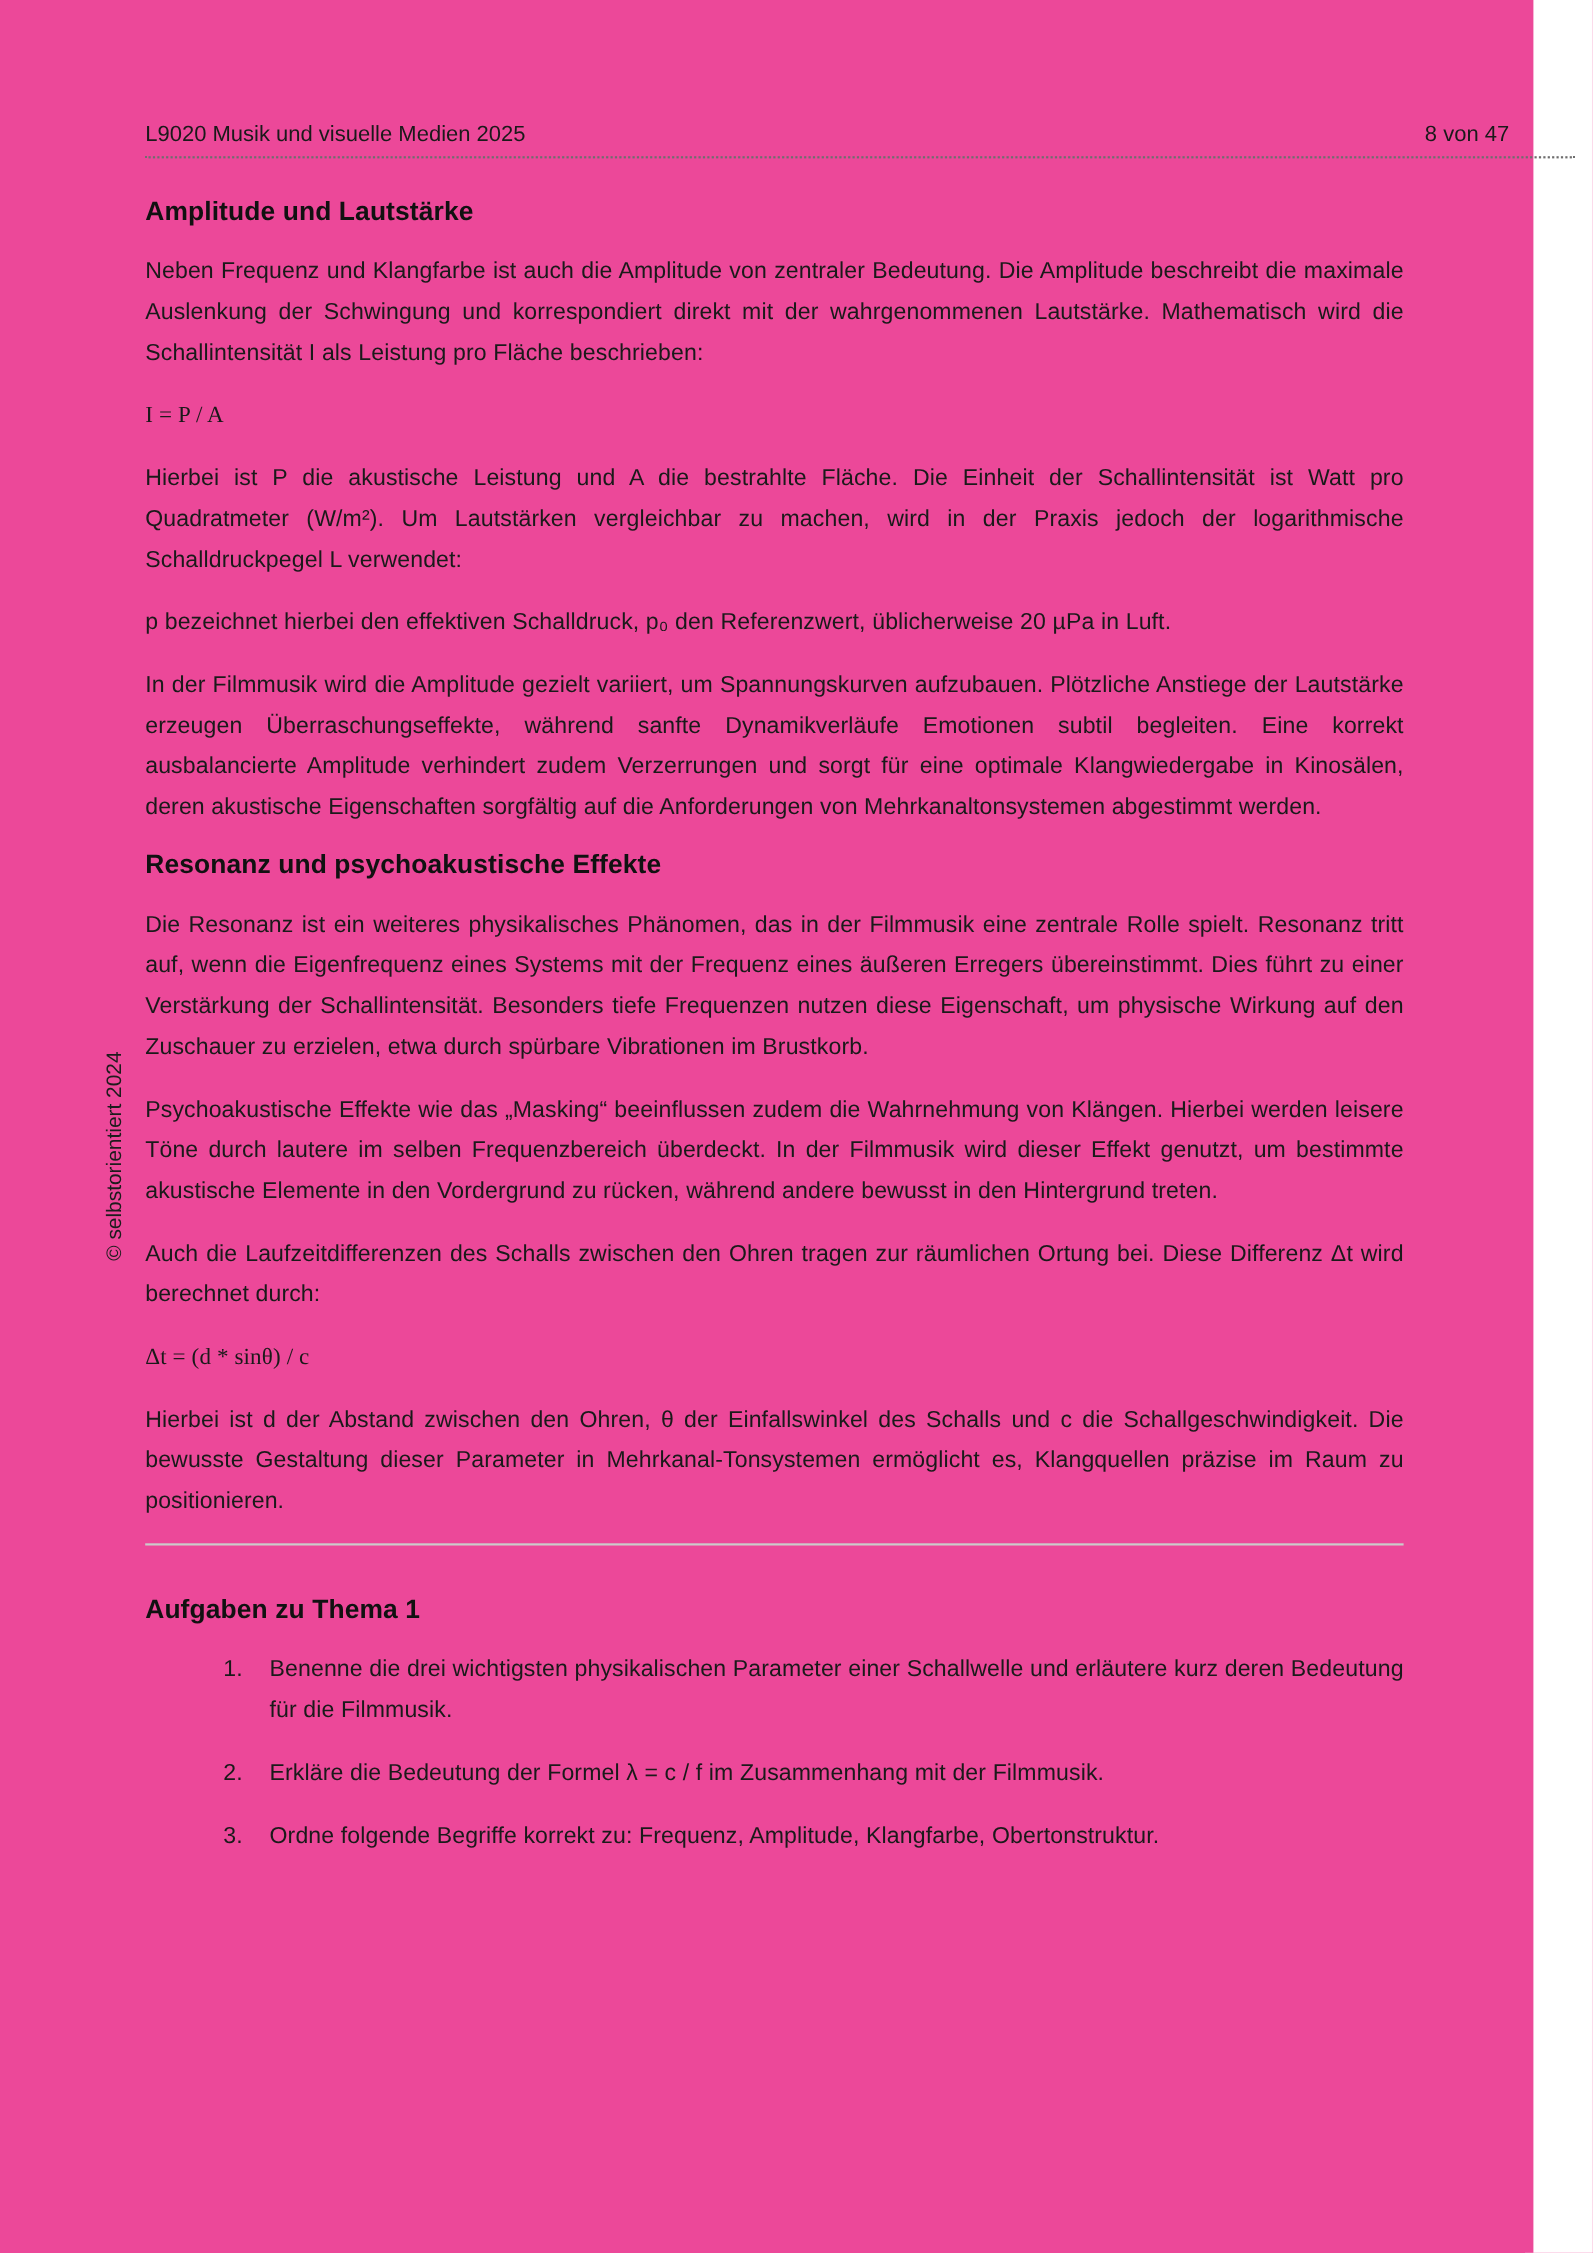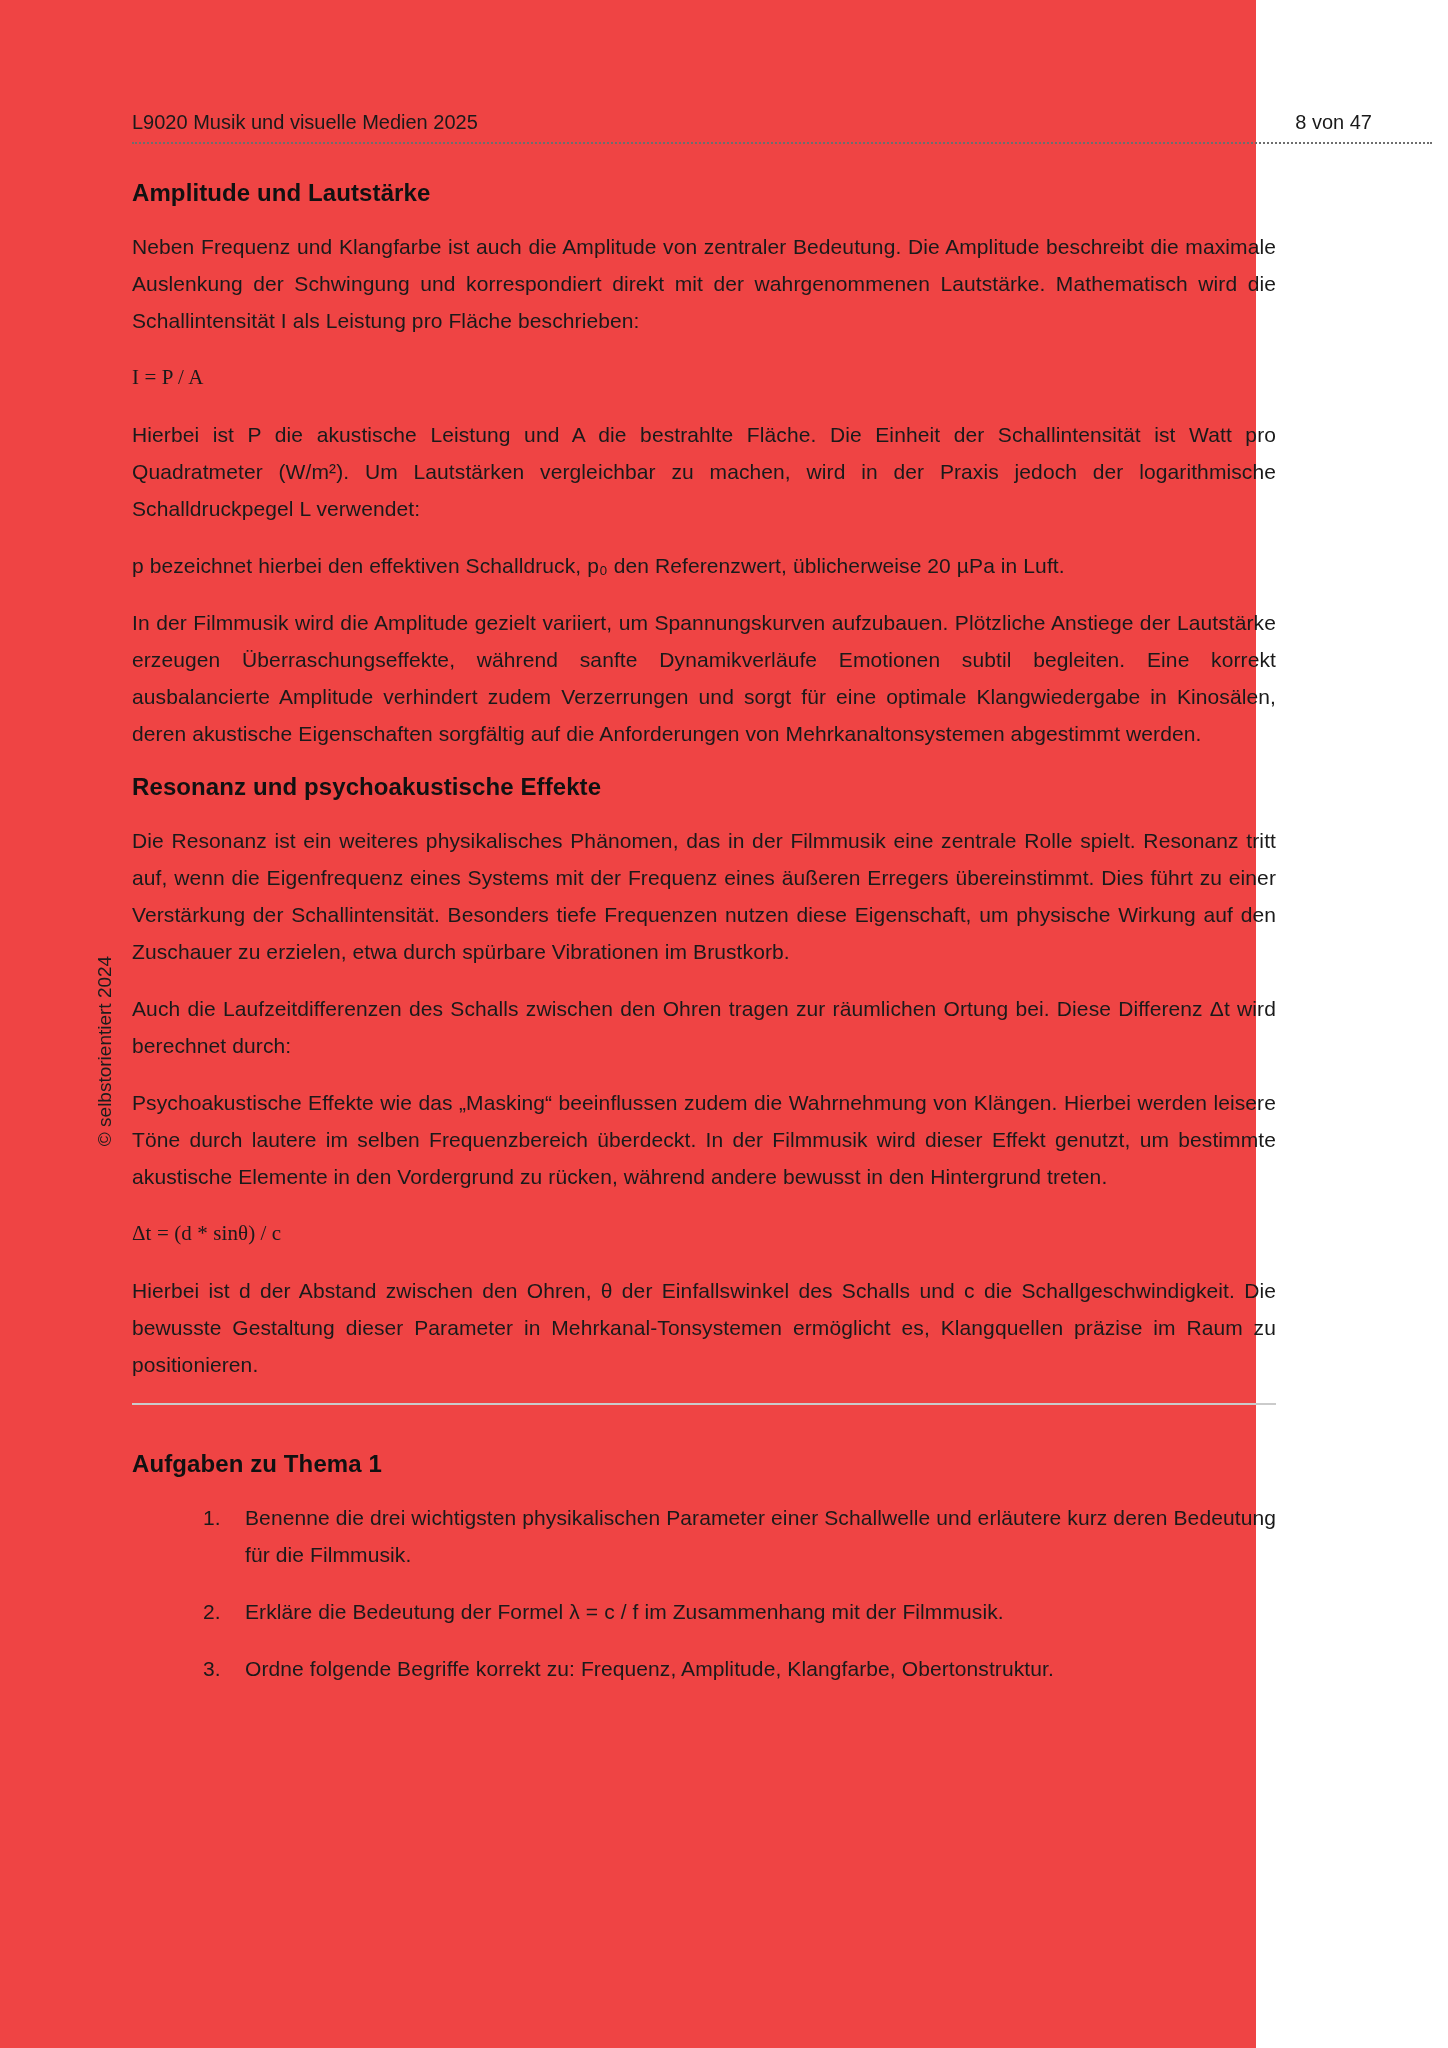--- a/index.html
+++ b/index.html
@@ -3,21 +3,21 @@
 <meta charset="utf-8">
 <style>
   html, body { margin: 0; padding: 0; }
   body {
     width: 1448px; height: 2048px;
     background: #ffffff;
     font-family: "Liberation Sans", sans-serif;
     color: #1a1a1a;
     overflow: hidden;
   }
-  .page { position: relative; width: 1256px; height: 2048px; background: #ef4444; }
+  .page { position: relative; width: 1394px; height: 2048px; background: #ec4899; }
 
   
   .page-header {
     position: absolute; left: 132px; top: 0; width: 1300px; height: 144px;
     box-sizing: border-box;
     display: flex; justify-content: space-between; align-items: flex-end;
     padding-bottom: 8px;
     border-bottom: 2px dotted #6e6e6e;
     font-size: 20px; line-height: 24px;
   }
@@ -80,23 +80,23 @@
 
 
     <p>p bezeichnet hierbei den effektiven Schalldruck, p₀ den Referenzwert, üblicherweise 20 µPa in Luft.</p>
 
     <p>In der Filmmusik wird die Amplitude gezielt variiert, um Spannungskurven aufzubauen. Plötzliche Anstiege der Lautstärke erzeugen Überraschungseffekte, während sanfte Dynamikverläufe Emotionen subtil begleiten. Eine korrekt ausbalancierte Amplitude verhindert zudem Verzerrungen und sorgt für eine optimale Klangwiedergabe in Kinosälen, deren akustische Eigenschaften sorgfältig auf die Anforderungen von Mehrkanaltonsystemen abgestimmt werden.</p>
 
     <h2 class="sec-title">Resonanz und psychoakustische Effekte</h2>
 
     <p>Die Resonanz ist ein weiteres physikalisches Phänomen, das in der Filmmusik eine zentrale Rolle spielt. Resonanz tritt auf, wenn die Eigenfrequenz eines Systems mit der Frequenz eines äußeren Erregers übereinstimmt. Dies führt zu einer Verstärkung der Schallintensität. Besonders tiefe Frequenzen nutzen diese Eigenschaft, um physische Wirkung auf den Zuschauer zu erzielen, etwa durch spürbare Vibrationen im Brustkorb.</p>
 
+    <p>Psychoakustische Effekte wie das „Masking“ beeinflussen zudem die Wahrnehmung von Klängen. Hierbei werden leisere Töne durch lautere im selben Frequenzbereich überdeckt. In der Filmmusik wird dieser Effekt genutzt, um bestimmte akustische Elemente in den Vordergrund zu rücken, während andere bewusst in den Hintergrund treten.</p>
+
     <p>Auch die Laufzeitdifferenzen des Schalls zwischen den Ohren tragen zur räumlichen Ortung bei. Diese Differenz Δt wird berechnet durch:</p>
-
-    <p>Psychoakustische Effekte wie das „Masking“ beeinflussen zudem die Wahrnehmung von Klängen. Hierbei werden leisere Töne durch lautere im selben Frequenzbereich überdeckt. In der Filmmusik wird dieser Effekt genutzt, um bestimmte akustische Elemente in den Vordergrund zu rücken, während andere bewusst in den Hintergrund treten.</p>
 
     <p class="formula">Δt = (d * sinθ) / c</p>
 
     <p>Hierbei ist d der Abstand zwischen den Ohren, θ der Einfallswinkel des Schalls und c die Schallgeschwindigkeit. Die bewusste Gestaltung dieser Parameter in Mehrkanal-Tonsystemen ermöglicht es, Klangquellen präzise im Raum zu positionieren.</p>
 
     <hr class="section-divider">
 
     <h2 class="tasks-title">Aufgaben zu Thema 1</h2>
 
 

